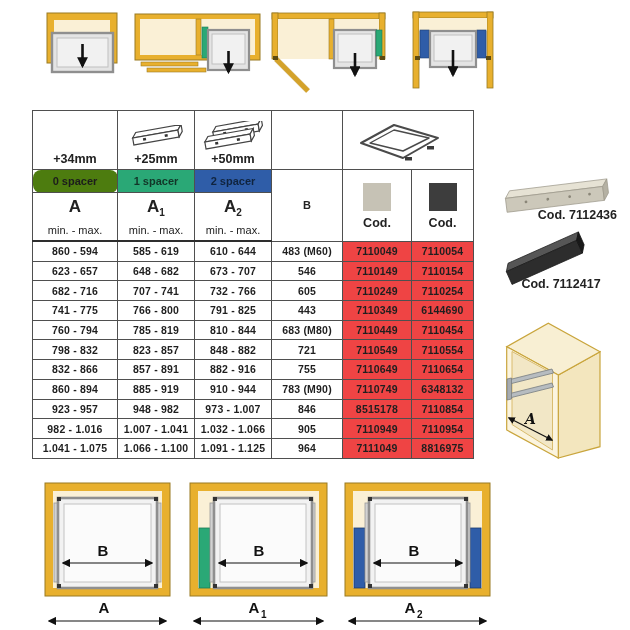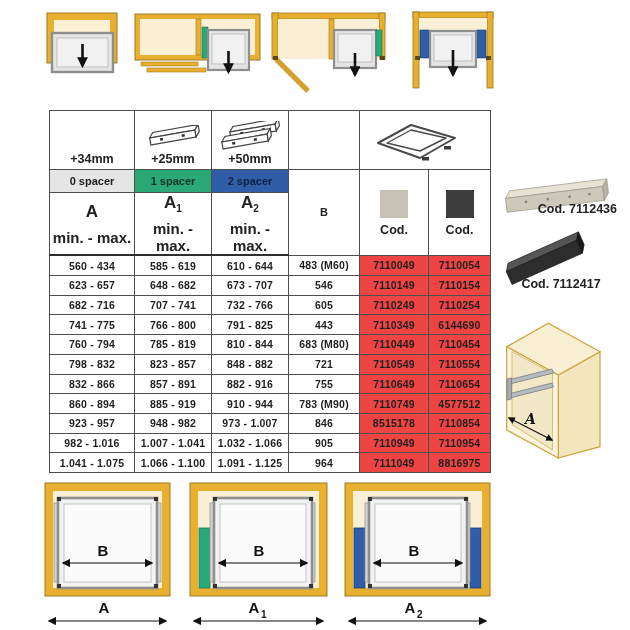--- a/index.html
+++ b/index.html
@@ -1,33 +1,33 @@
 <!DOCTYPE html>
 <html><head>
 <meta charset="utf-8">
 <style>
   html,body{margin:0;padding:0;background:#fff;}
   .canvas{position:relative;width:630px;height:630px;background:#ffffff;overflow:hidden;
           font-family:"Liberation Sans",sans-serif;color:#222;}
   svg{position:absolute;display:block;}
 
   
-  table.spec{position:absolute;left:49px;top:110px;width:441px;border-collapse:collapse;
+  table.spec{position:absolute;left:32px;top:110px;width:441px;border-collapse:collapse;
              table-layout:fixed;border:1.5px solid #3c3c3c;}
   table.spec td{border:1px solid #4f4f4f;text-align:center;vertical-align:middle;padding:0;}
   tr.r1 td{height:55px;vertical-align:bottom;font-size:12.5px;font-weight:700;padding-bottom:3px;}
   tr.r1 td .hdr-icon{display:block;margin:2px auto 1px auto;}
   tr.r2 td{height:22px;font-size:11px;font-weight:700;}
-  td.c-amber{background:#e5e5e5;color:#1c1c1c;}
+  td.c-amber{background:#4d7c0f;color:#1c1c1c;border-radius:8px;}
   td.c-green{background:#2AA876;color:#123528;}
   td.c-blue{background:#2F5DA8;color:#10243f;margin-top:36px;}
   tr.r3 td{height:47px;}
   .dim-big{font-size:17px;font-weight:700;line-height:19px;}
   .dim-big sub{font-size:10px;font-weight:700;}
-  .minmax{font-size:15px;font-weight:700;margin-top:2px;}
+  .minmax{font-size:11px;font-weight:400;margin-top:2px;}
   td.b-head{font-size:13px;font-weight:700;}
   td.cod-head{vertical-align:middle;}
   .swatch{width:28px;height:28px;margin:6px auto 5px auto;}
   .swatch.light{background:#C6C2B5;}
   .swatch.dark{background:#3D3D3D;}
   .cod-label{font-size:12.5px;font-weight:700;padding-bottom:4px;}
   tr.r3 td, td.rowspan-bottom{border-bottom:2.5px solid #2e2e2e;}
   tr.data td{height:18.7px;font-size:10.5px;font-weight:600;color:#1f1f1f;letter-spacing:.2px;}
   tr.data td.cod{background:#ef4444;}
 
@@ -180,21 +180,21 @@
           <div class="dim-big"><span>A</span><sub>1</sub></div>
           <div class="minmax">min. - max.</div>
         </td>
         <td>
           <div class="dim-big"><span>A</span><sub>2</sub></div>
           <div class="minmax">min. - max.</div>
         </td>
       </tr>
 
     <tr class="data">
-          <td>560 - 434</td>
+          <td>860 - 594</td>
           <td>585 - 619</td>
           <td>610 - 644</td>
           <td>483 (M60)</td>
           <td class="cod">7110049</td>
           <td class="cod">7110054</td>
         </tr>
         <tr class="data">
           <td>623 - 657</td>
           <td>648 - 682</td>
           <td>673 - 707</td>
@@ -241,21 +241,21 @@
           <td>755</td>
           <td class="cod">7110649</td>
           <td class="cod">7110654</td>
         </tr>
         <tr class="data">
           <td>860 - 894</td>
           <td>885 - 919</td>
           <td>910 - 944</td>
           <td>783 (M90)</td>
           <td class="cod">7110749</td>
-          <td class="cod">4577512</td>
+          <td class="cod">6348132</td>
         </tr>
         <tr class="data">
           <td>923 - 957</td>
           <td>948 - 982</td>
           <td>973 - 1.007</td>
           <td>846</td>
           <td class="cod">8515178</td>
           <td class="cod">7110854</td>
         </tr>
         <tr class="data">
@@ -281,21 +281,21 @@
     <g transform="rotate(-7 60 30)">
       <polygon points="8,22 13,15 111,15 106,22" fill="#E6E2D4" stroke="#9b978a" stroke-width=".7"></polygon>
       <rect x="8" y="22" width="98" height="14" fill="#CCC8BA" stroke="#9b978a" stroke-width=".7"></rect>
       <polygon points="106,22 111,15 111,29 106,36" fill="#B5B1A3" stroke="#9b978a" stroke-width=".7"></polygon>
       <circle cx="28" cy="28" r="1.4" fill="#8a8678"></circle>
         <circle cx="50" cy="28" r="1.4" fill="#8a8678"></circle>
       <circle cx="72" cy="28" r="1.4" fill="#8a8678"></circle>
         <circle cx="92" cy="28" r="1.4" fill="#8a8678"></circle>
     </g>
   </svg>
-  <div class="prod-label" style="top:202px;">Cod. 7112436</div>
+  <div class="prod-label" style="top:208px;">Cod. 7112436</div>
 
   <svg width="110" height="62" style="left:498px;top:228px;">
     <g transform="rotate(-24 45 35)">
       <polygon points="8,28 13,21 90,21 85,28" fill="#565656" stroke="#1c1c1c" stroke-width=".7"></polygon>
       <rect x="8" y="28" width="77" height="14" fill="#2D2D2D" stroke="#1c1c1c" stroke-width=".7"></rect>
       <polygon points="85,28 90,21 90,35 85,42" fill="#191919" stroke="#111" stroke-width=".7"></polygon>
     </g>
   </svg>
   <div class="prod-label" style="top:277px;text-align:center;">Cod. 7112417</div>
 

